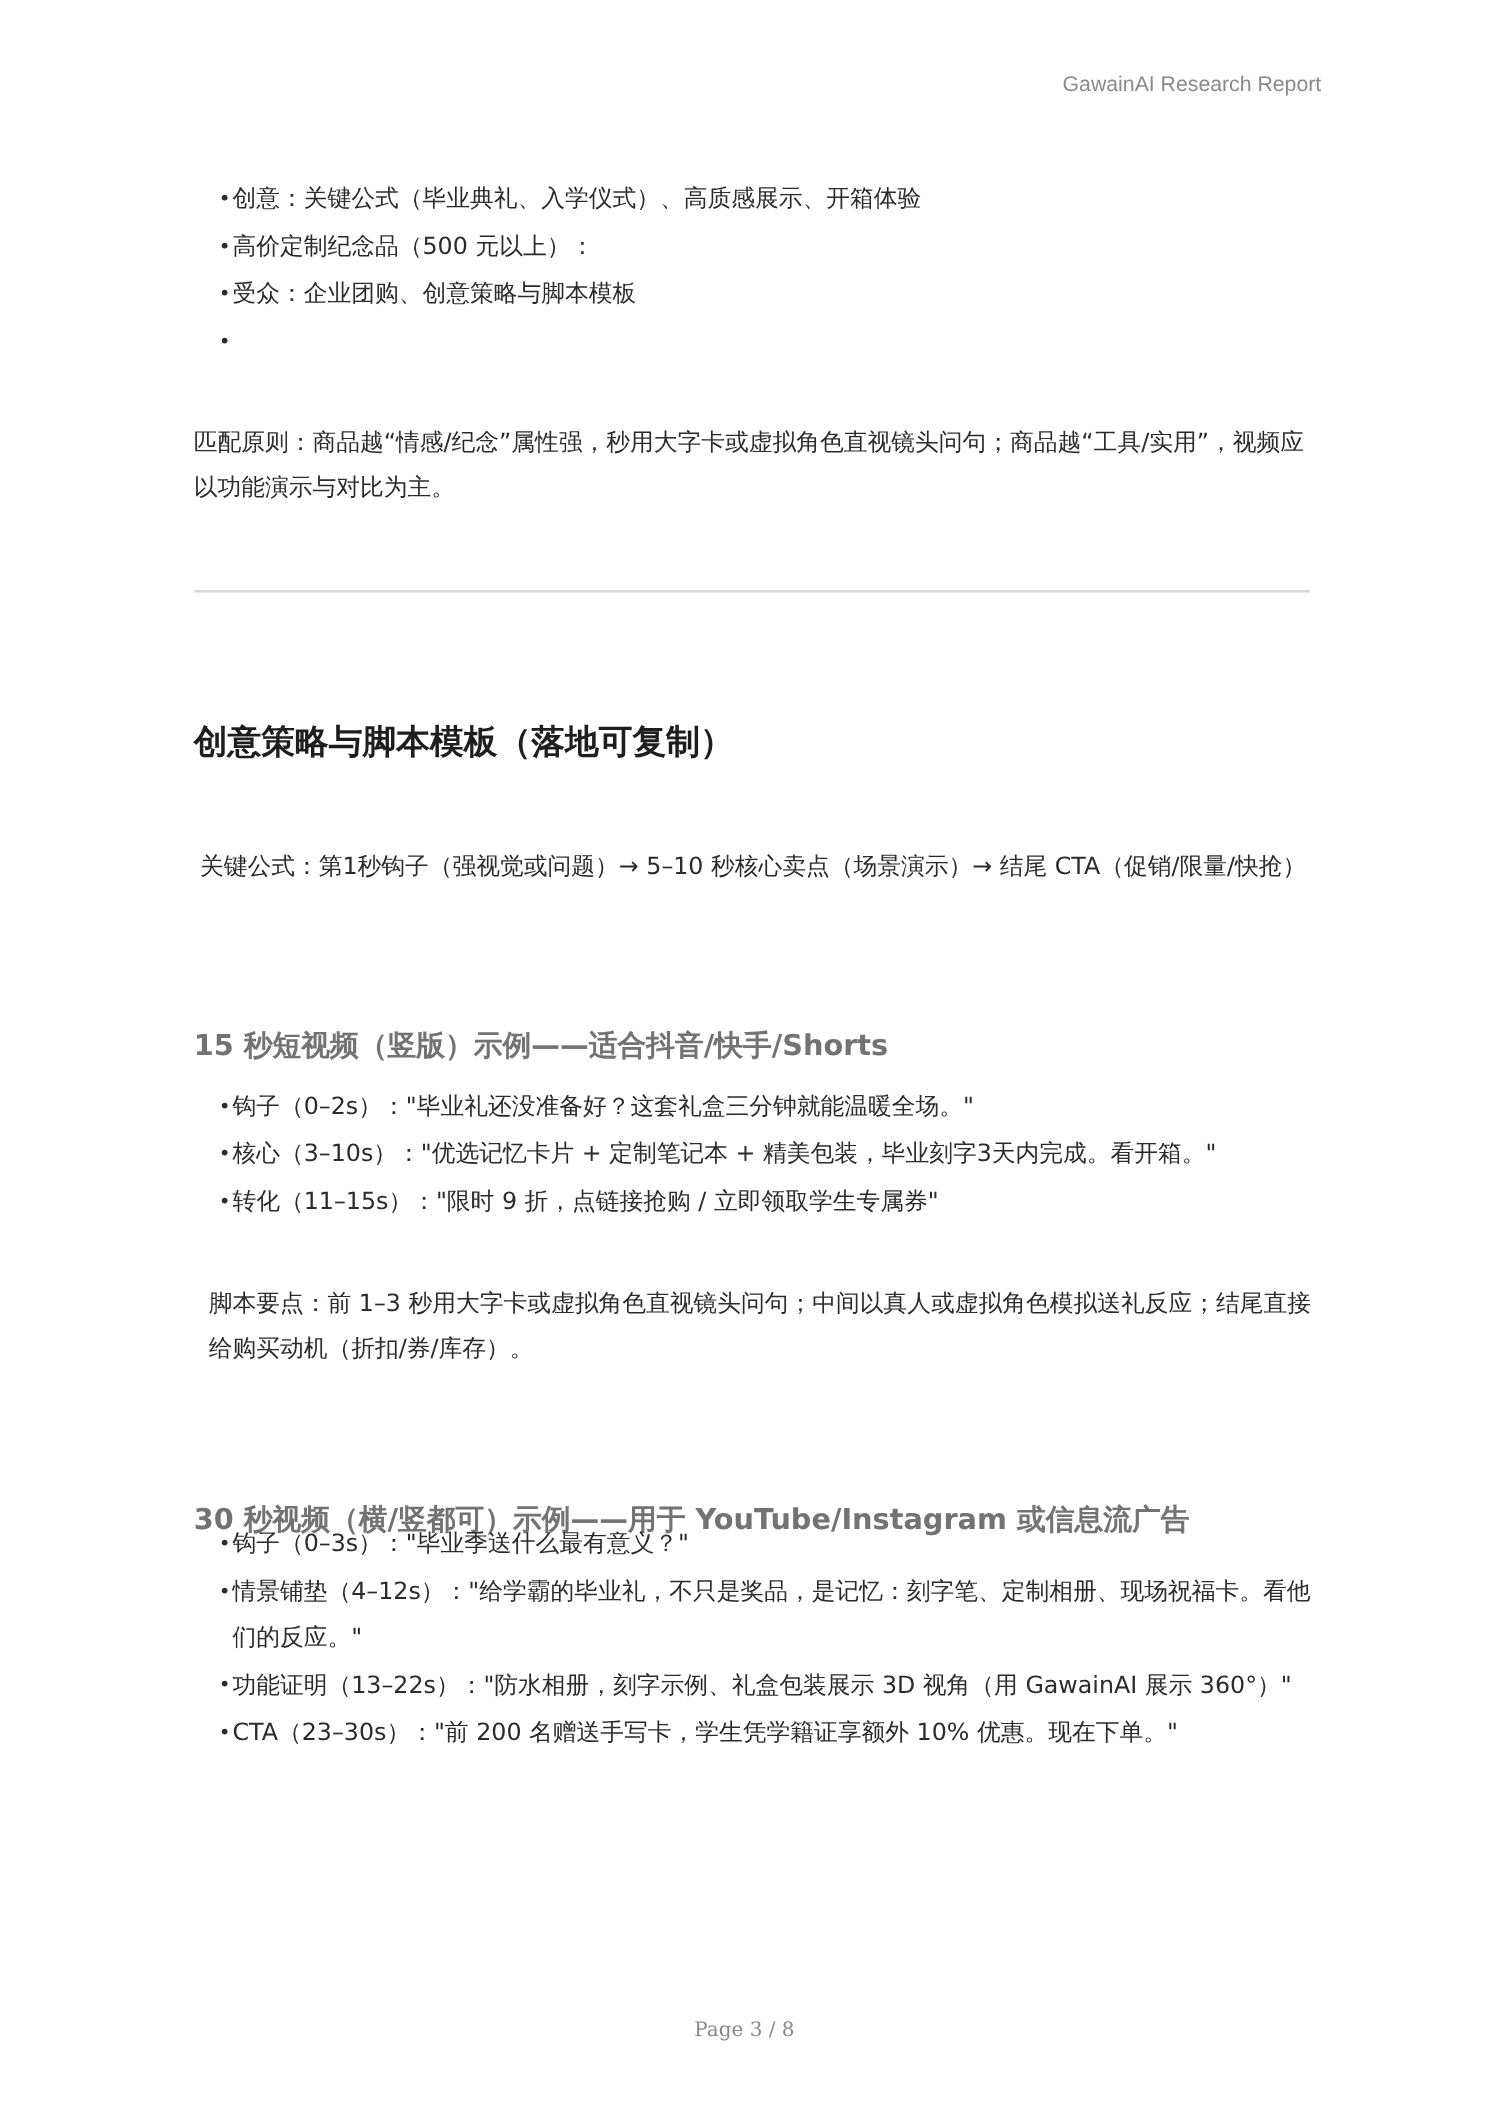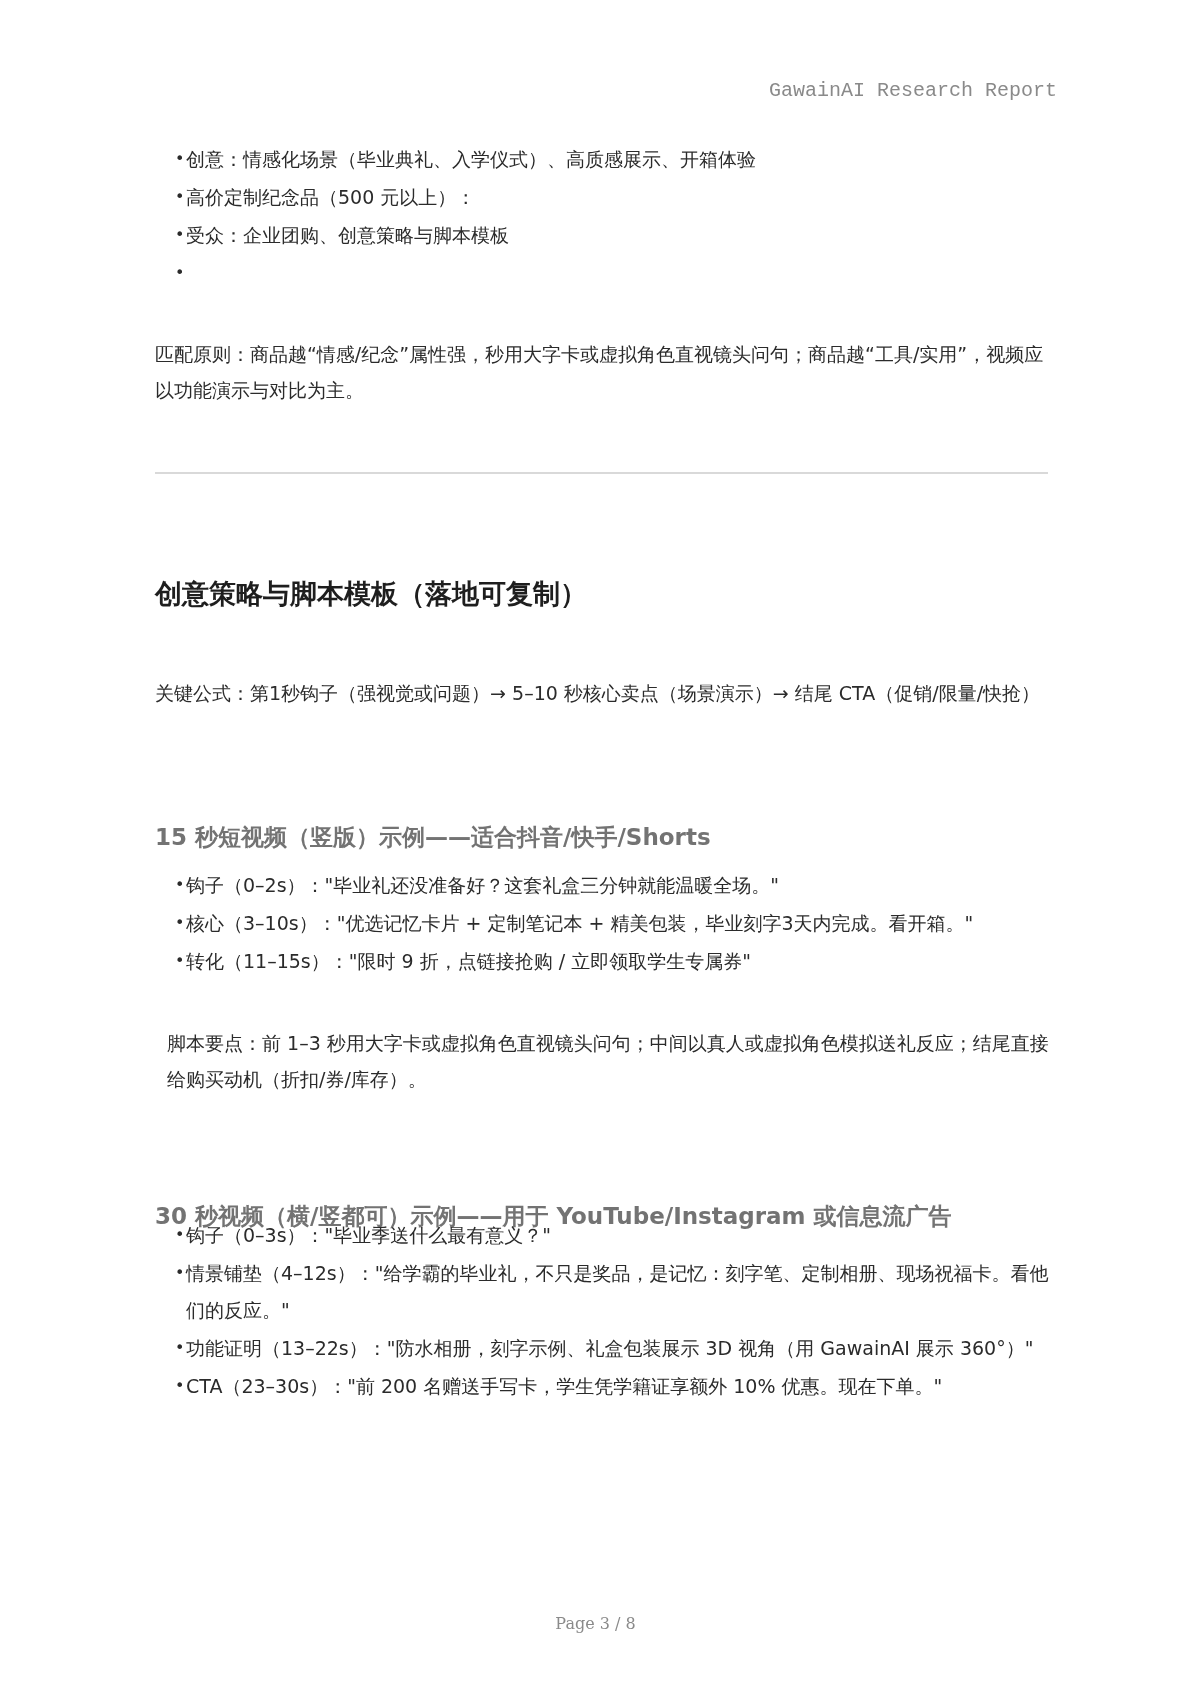--- a/index.html
+++ b/index.html
@@ -3,22 +3,22 @@
 <meta charset="utf-8">
 <style>
   html, body { margin: 0; padding: 0; }
   body {
     width: 1191px; height: 1684px; background: #ffffff; position: relative;
     font-family: "DejaVu Sans", "Liberation Sans", sans-serif; color: #2b2b2b;
     overflow: hidden;
   }
   .header {
     position: absolute; top: 58px; right: 134px;
-    font-family: Liberation Mono, monospace;
-    font-size: 20px; color: #8a8a8a; margin-top: 21px;
+    font-family: Liberation Sans, sans-serif;
+    font-size: 17px; color: #8a8a8a;
   }
   .footer {
     position: absolute; top: 1614px; left: 0; width: 1191px; text-align: center;
     font-family: "DejaVu Serif", "Liberation Serif", serif;
     font-size: 16px; color: #8a8a8a;
   }
   .abs { position: absolute; left: 155px; width: 895px; }
   ul.blist { list-style: none; margin: 0; padding: 0; }
   ul.blist li {
     position: relative; padding-left: 31px; font-size: 19px; line-height: 36.5px; margin-bottom: 1.5px;
@@ -31,38 +31,38 @@
   h2.sec { margin: 0; font-size: 27px; font-weight: bold; color: #1e1e1e; line-height: 36px; }
   h3.sub { margin: 0; font-size: 23px; font-weight: bold; color: #737373; line-height: 32px; }
 </style>
 </head>
 <body>
 
 <div class="header">GawainAI Research Report</div>
 
 <div class="abs" style="top:141px;">
   <ul class="blist">
-    <li><span class="bullet">•</span><span>创意：情感化场景（毕业典礼、入学仪式）、高质感展示、开箱体验</span></li>
+    <li><span class="bullet">•</span><span>创意：关键公式（毕业典礼、入学仪式）、高质感展示、开箱体验</span></li>
     <li><span class="bullet">•</span><span>高价定制纪念品（500 元以上）：</span></li>
     <li><span class="bullet">•</span><span>受众：企业团购、创意策略与脚本模板</span></li>
     <li><span class="bullet">•</span></li>
   </ul>
 </div>
 
 <div class="abs" style="top:336px;">
   <p class="para">匹配原则：商品越“情感/纪念”属性强，秒用大字卡或虚拟角色直视镜头问句；商品越“工具/实用”，视频应以功能演示与对比为主。</p>
 </div>
 
 <div class="divider"></div>
 
 <div class="abs" style="top:576px;">
   <h2 class="sec">创意策略与脚本模板（落地可复制）</h2>
 </div>
 
-<div class="abs" style="top:675px;">
+<div class="abs" style="top:675px;text-align:center;">
   <p class="para">关键公式：第1秒钩子（强视觉或问题）→ 5–10 秒核心卖点（场景演示）→ 结尾 CTA（促销/限量/快抢）</p>
 </div>
 
 <div class="abs" style="top:821px;">
   <h3 class="sub">15 秒短视频（竖版）示例——适合抖音/快手/Shorts</h3>
 </div>
 
 <div class="abs" style="top:867px;">
   <ul class="blist">
     <li><span class="bullet">•</span><span>钩子（0–2s）："毕业礼还没准备好？这套礼盒三分钟就能温暖全场。"</span></li>

